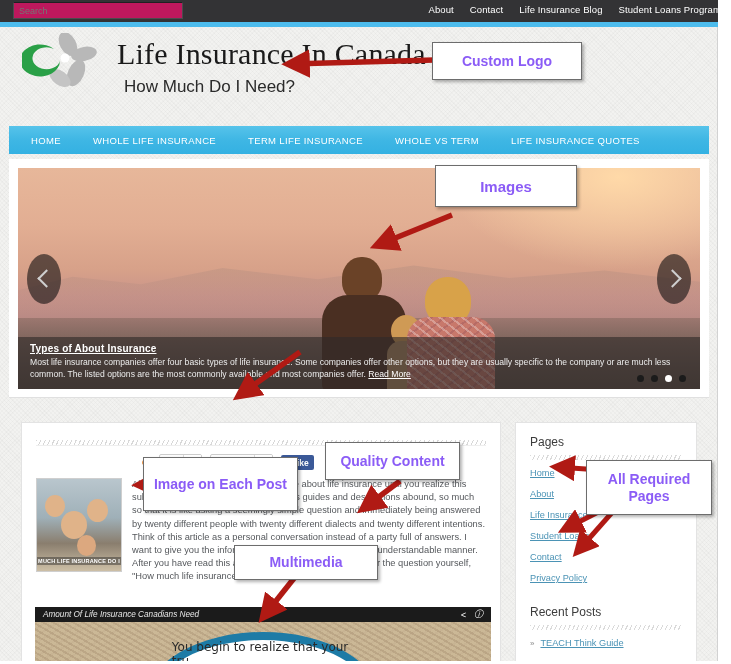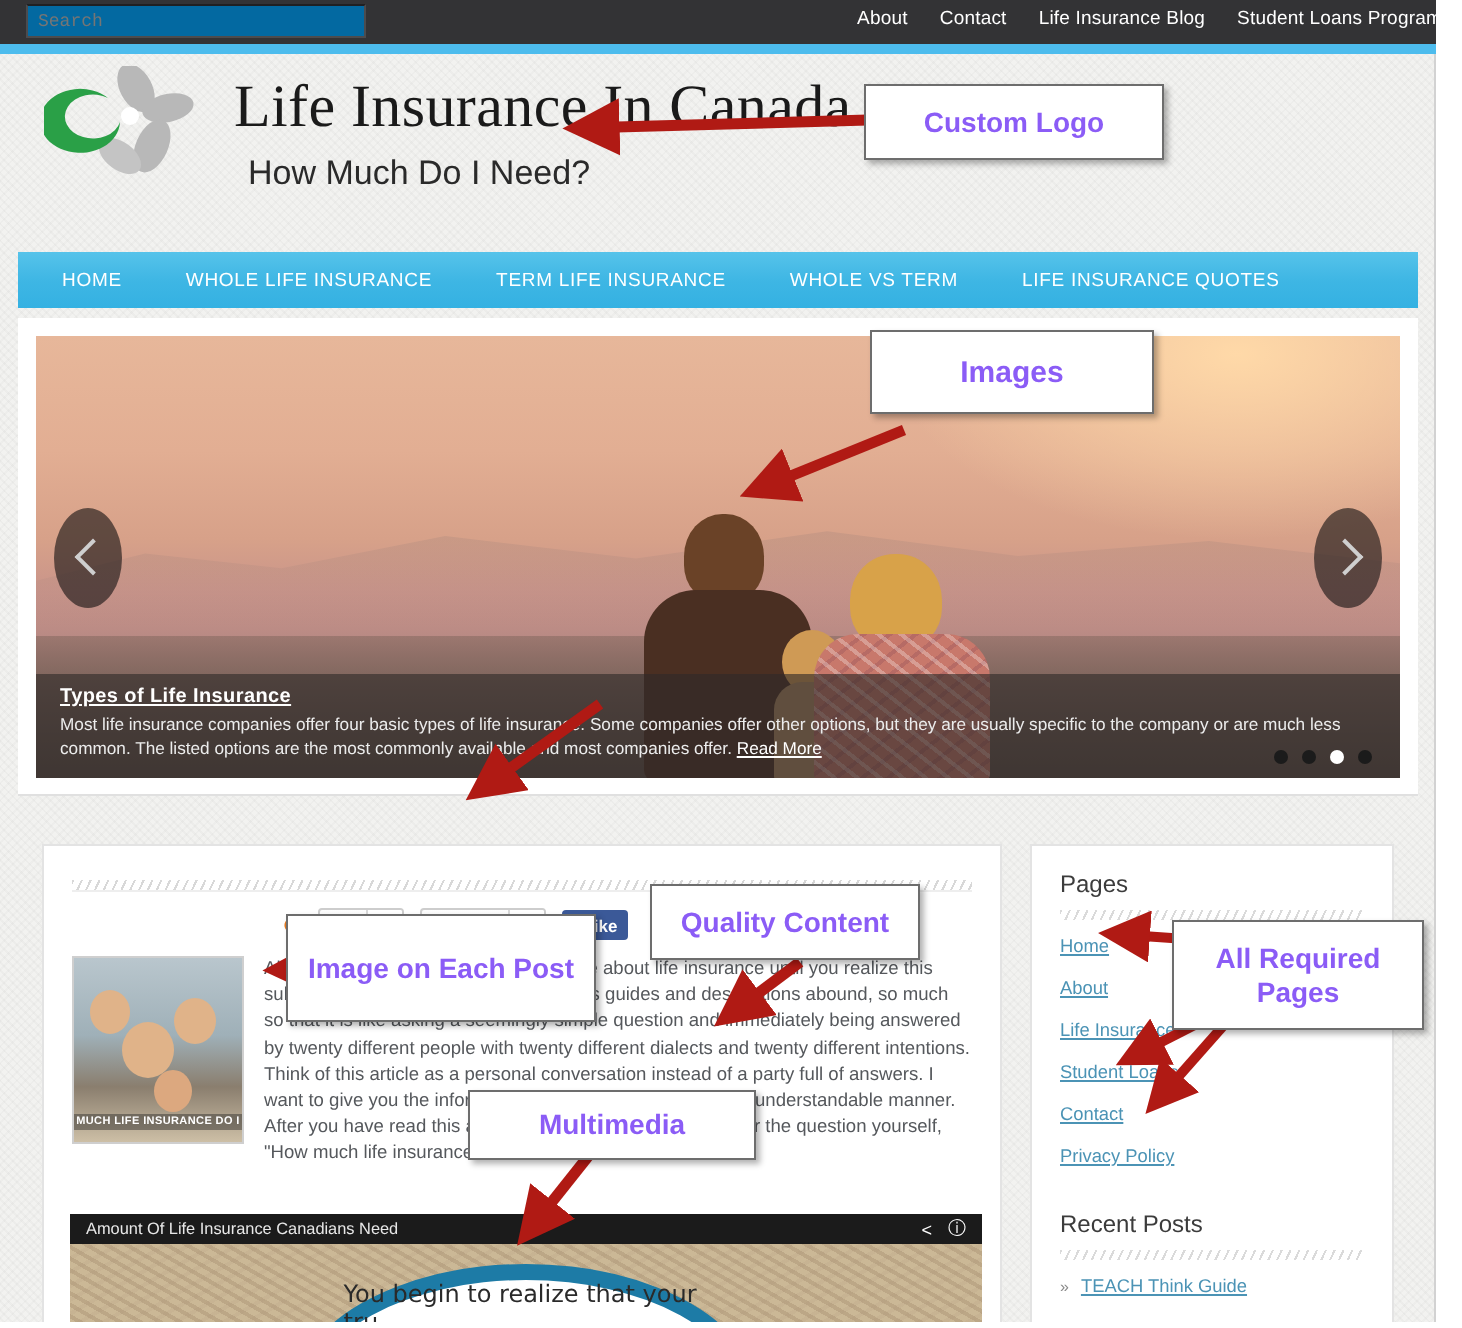--- a/index.html
+++ b/index.html
@@ -29,29 +29,29 @@
     background: #333335;
   }
   .topbar-inner {
     position: relative;
     width: 100%; height: 100%;
   }
   .search-box {
     position: absolute;
     left: 13px; top: 2px;
     width: 170px; height: 17px;
-    background: #0369a1;
+    background: #be185d;
     border: 1px solid #4c4c4e;
     border-top-color: #202022;
     box-sizing: border-box;
     font-size: 9px;
     color: #cfcfcf;
     padding: 0 0 0 5px;
     line-height: 15px;
-    font-family: Liberation Mono, monospace;
+    font-family: Liberation Sans, sans-serif;
     outline: none;
   }
   .topnav {
     position: absolute;
     right: 10px; top: 4px;
     display: flex;
     gap: 16px;
     align-items: center;
   }
   .topnav a {
@@ -421,20 +421,21 @@
     background: #000000;
     overflow: hidden;
   }
   .video-bar {
     height: 15px;
     background: #1b1b1b;
     display: flex;
     align-items: center;
     justify-content: space-between;
     padding: 0 8px;
+    font-style: italic;
   }
   .video-bar .vt {
     font-size: 8.2px;
     color: #e8e8e8;
   }
   .video-bar .vi {
     display: flex; gap: 8px; align-items: center;
     color: #ffffff; font-size: 9px;
   }
   .video-frame {
@@ -606,21 +607,21 @@
         </div>
 
         <div class="slide-arrow left">
           <span class="chev"></span>
         </div>
         <div class="slide-arrow right">
           <span class="chev"></span>
         </div>
 
         <div class="slide-caption">
-          <div class="cap-title">Types of Life Insurance</div>
+          <div class="cap-title">Types of About Insurance</div>
           <div class="cap-text"><span>Most life insurance companies offer four basic types of life insurance. Some companies offer other options, but they are usually specific to the company or are much less common. The listed options are the most commonly available and most companies offer.</span>&nbsp;<a href="#" class="cap-more">Read More</a></div>
         </div>
 
         <div class="slide-dots">
           <i></i>
           <i></i>
           <i class="on"></i>
           <i></i>
         </div>
       </div>

